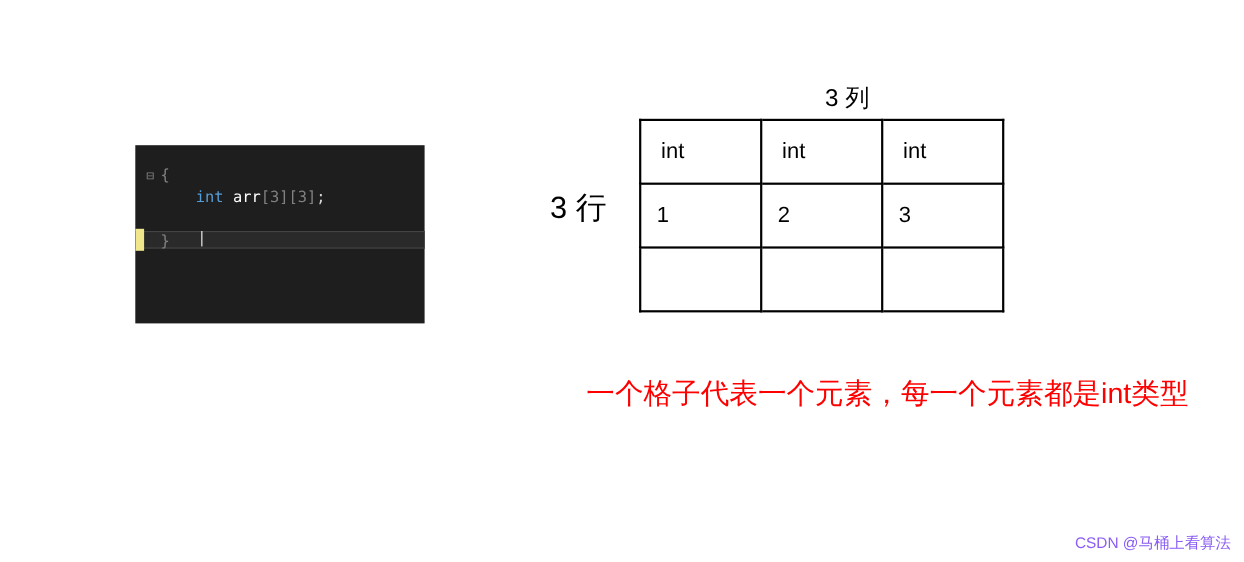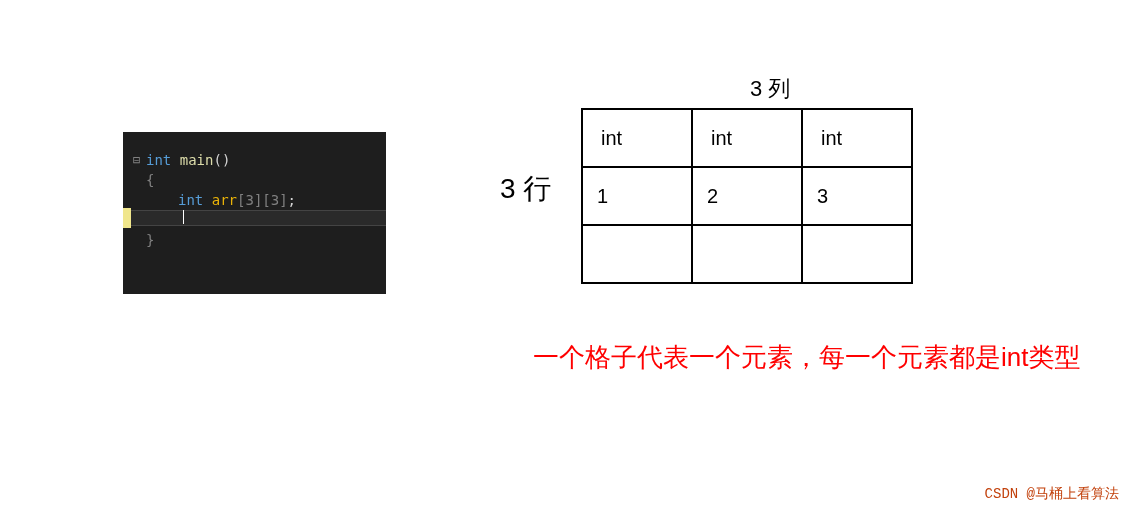--- a/index.html
+++ b/index.html
@@ -47,21 +47,21 @@
       color: #d4d4d4;
     }
     .indent-guide {
       display: inline-block;
       width: 28px;
       border-left: 1px dashed #555;
       margin-left: 4px;
     }
     .kw-type { color: #569cd6; }
     .kw-func { color: #dcdcaa; }
-    .kw-var { color: #eab308; }
+    .kw-var { color: #ffffff; }
     .kw-num { color: #b5cea8; }
     .kw-return { color: #c586c0; }
     .kw-brace { color: #808080; }
     .kw-punct { color: #d4d4d4; }
     .kw-bracket { color: #808080; }
     
     .yellow-bar {
       position: absolute;
       left: 0;
       top: 76px;
@@ -129,37 +129,36 @@
       top: 340px;
       font-size: 26px;
       color: #ff0000;
     }
     
     .watermark {
       position: absolute;
       right: 12px;
       bottom: 8px;
       font-size: 14px;
-      color: #c2410c;
-      font-family: Liberation Mono, monospace;
+      color: #8b5cf6;
+      font-family: Liberation Sans, sans-serif;
     }
   </style>
 </head>
 <body>
 
 <div class="code-editor">
   <div class="cursor-line-bg"></div>
   <div class="yellow-bar"></div>
 
   <div class="code-gutter">
     <div class="collapse-marker">⊟</div>
   </div>
 
   <div class="code-lines">
-    <div class="code-line"><span class="kw-type">int</span> <span class="kw-func">main</span><span class="kw-punct">()</span></div>
     <div class="code-line"><span class="kw-brace">{</span></div>
     <div class="code-line"><span class="indent-guide"></span><span class="kw-type">int</span> <span class="kw-var">arr</span><span class="kw-bracket">[3][3]</span><span class="kw-punct">;</span></div>
     <div class="code-line"><span class="indent-guide"></span></div>
     <div class="code-line"><span class="kw-brace">}</span></div>
   </div>
   <div class="cursor"></div>
 </div>
 
 <div class="col-label">3 列</div>
 <div class="row-label">3 行</div>

